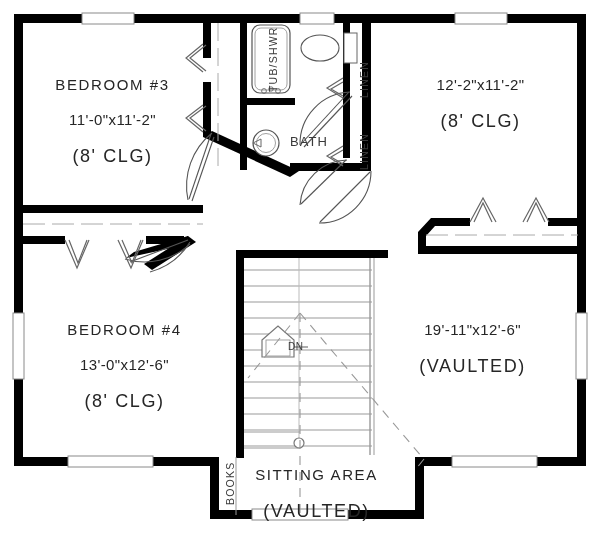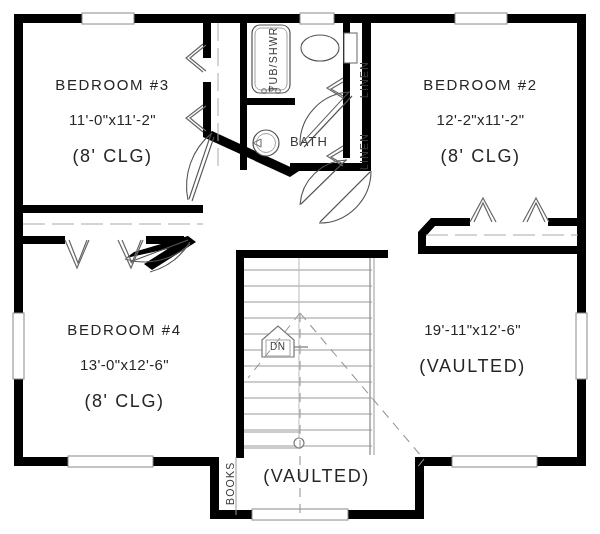--- a/index.html
+++ b/index.html
@@ -59,20 +59,21 @@
     transform: rotate(-90deg);
     pointer-events: none;
   }
   .dn-label {
     position: absolute;
     color: #3a3a3a;
     font-size: 10px;
     letter-spacing: 0.6px;
     white-space: nowrap;
     pointer-events: none;
+    margin-left: 18px;
   }
 </style>
 </head>
 <body>
 
 <div id="plan-root">
 
   <svg id="plan-svg" viewBox="0 0 600 534">
 
     <g fill="#000000">
@@ -277,37 +278,37 @@
 
   </svg>
 
   <div class="room-label" style="left:30px; top:60px; width:165px;">
     <span class="ln lbl-name">BEDROOM #3</span>
     <span class="ln lbl-dim">11'-0"x11'-2"</span>
     <span class="ln lbl-clg">(8' CLG)</span>
   </div>
 
   <div class="room-label" style="left:398px; top:60px; width:165px;">
-    <span class="ln lbl-name">BEDROOM #2</span>
     <span class="ln lbl-dim">12'-2"x11'-2"</span>
     <span class="ln lbl-clg">(8' CLG)</span>
   </div>
 
   <div class="room-label" style="left:42px; top:305px; width:165px;">
     <span class="ln lbl-name">BEDROOM #4</span>
     <span class="ln lbl-dim">13'-0"x12'-6"</span>
     <span class="ln lbl-clg">(8' CLG)</span>
   </div>
 
   <div class="room-label" style="left:385px; top:305px; width:175px;">
     <span class="ln lbl-dim">19'-11"x12'-6"</span>
     <span class="ln lbl-clg">(VAULTED)</span>
   </div>
 
   <div class="room-label" style="left:244px; top:450px; width:145px;">
+    <span class="ln lbl-name">SITTING AREA</span>
     <span class="ln lbl-clg">(VAULTED)</span>
   </div>
 
   <div class="small-label" style="left:290px; top:134px;">BATH</div>
 
   <div class="vert-label" style="left:267px; top:92px;">TUB/SHWR</div>
 
   <div class="vert-label" style="left:358px; top:98px;">LINEN</div>
 
   <div class="vert-label" style="left:358px; top:170px;">LINEN</div>

